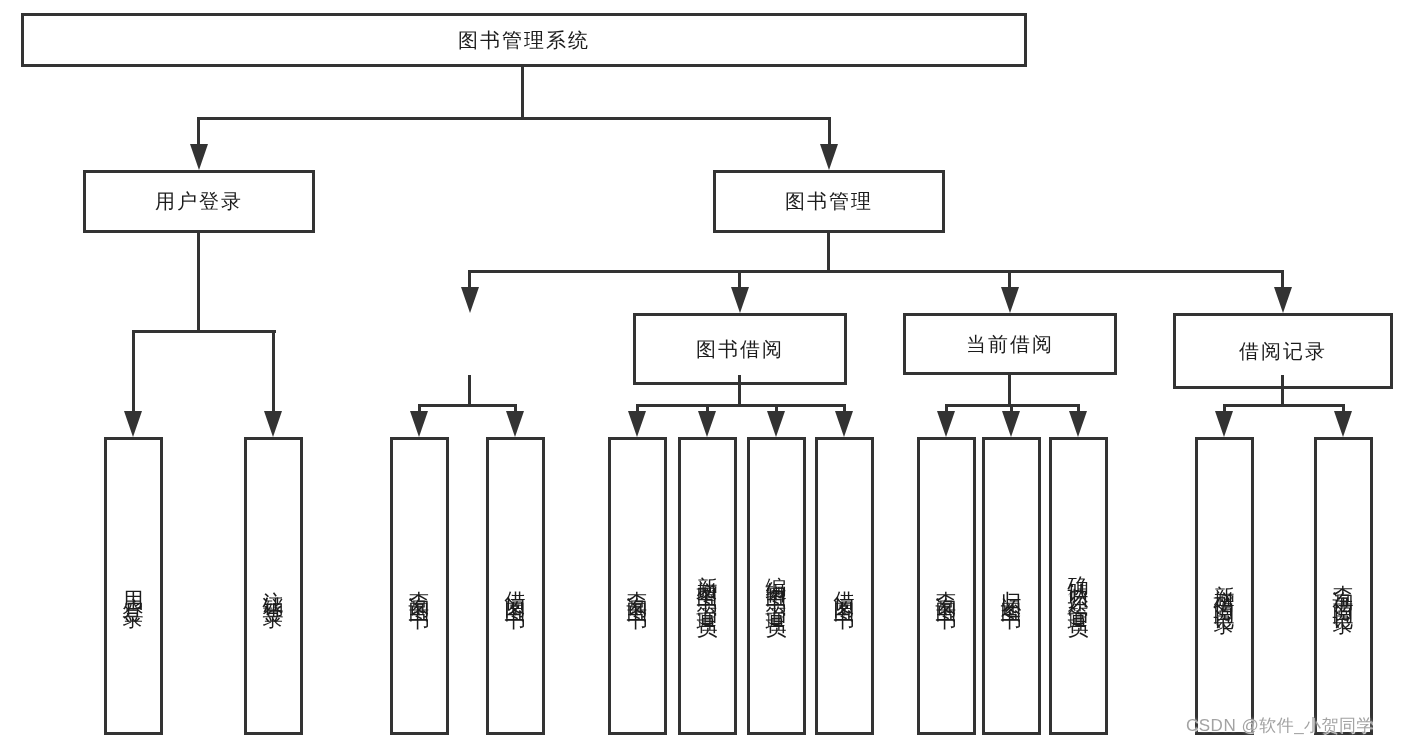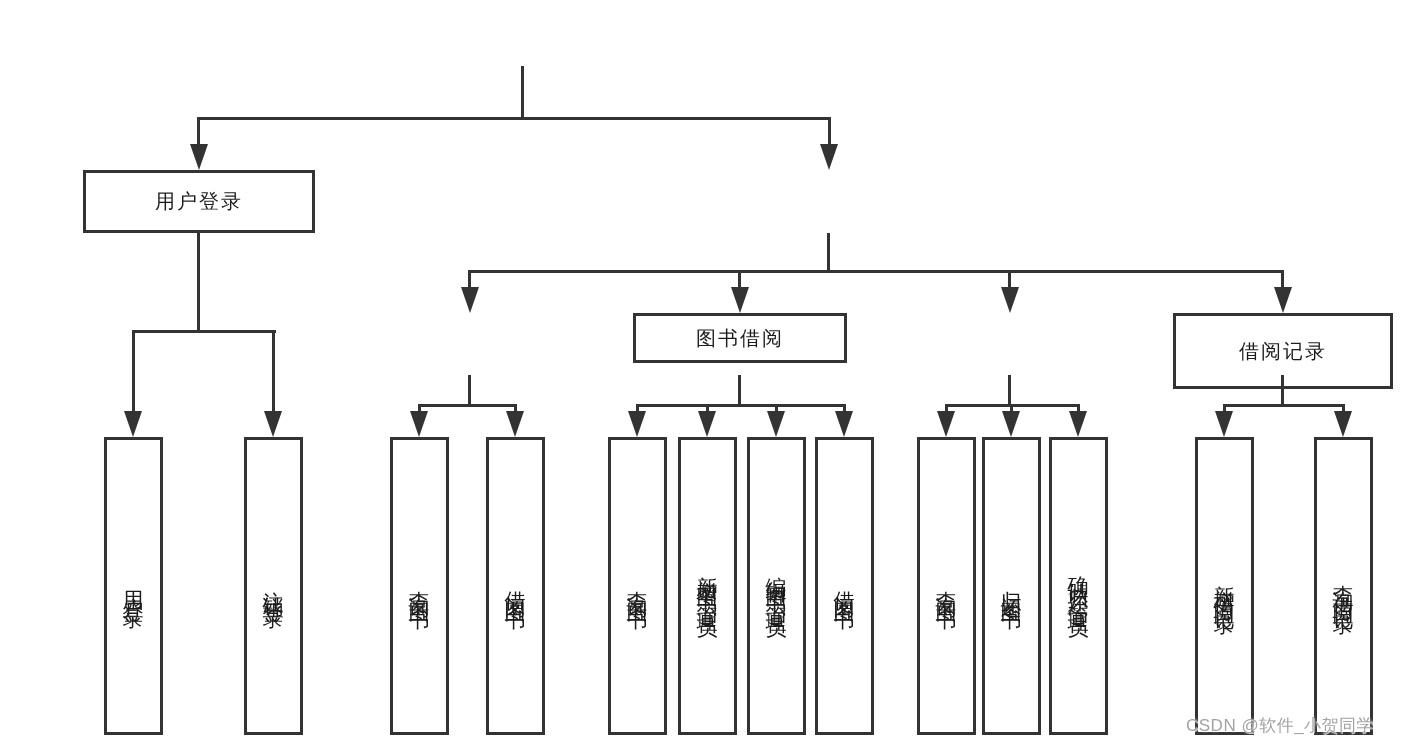--- a/index.html
+++ b/index.html
@@ -63,52 +63,61 @@
     text-shadow: 0 0 3px rgba(255,255,255,0.95), 1px 1px 0 rgba(255,255,255,0.7);
     white-space: nowrap;
     text-align: right;
   }
 </style>
 </head>
 <body>
 
 <div class="canvas">
 
+  <div class="box hbox" style="left:21px;top:13px;width:1006px;height:54px">
+    <span class="node-label">图书管理系统</span>
+  </div>
 
   <div class="line" style="left:521px;top:66px;width:3px;height:54px"></div>
   <div class="line" style="left:197px;top:117px;width:634px;height:3px"></div>
   <div class="line" style="left:197px;top:117px;width:3px;height:29px"></div>
   <div class="line" style="left:828px;top:117px;width:3px;height:29px"></div>
   <div class="arrow" style="left:190px;top:144px"></div>
   <div class="arrow" style="left:820px;top:144px"></div>
 
   <div class="box hbox" style="left:83px;top:170px;width:232px;height:63px">
     <span class="node-label">用户登录</span>
+  </div>
+  <div class="box hbox" style="left:713px;top:170px;width:232px;height:63px">
+    <span class="node-label">图书管理</span>
   </div>
 
   <div class="line" style="left:197px;top:233px;width:3px;height:100px"></div>
   <div class="line" style="left:132px;top:330px;width:144px;height:3px"></div>
   <div class="line" style="left:132px;top:330px;width:3px;height:82px"></div>
   <div class="line" style="left:272px;top:330px;width:3px;height:82px"></div>
   <div class="arrow" style="left:124px;top:411px"></div>
   <div class="arrow" style="left:264px;top:411px"></div>
 
   <div class="line" style="left:827px;top:233px;width:3px;height:40px"></div>
   <div class="line" style="left:468px;top:270px;width:816px;height:3px"></div>
   <div class="line" style="left:468px;top:270px;width:3px;height:19px"></div>
   <div class="line" style="left:738px;top:270px;width:3px;height:19px"></div>
   <div class="line" style="left:1008px;top:270px;width:3px;height:19px"></div>
   <div class="line" style="left:1281px;top:270px;width:3px;height:19px"></div>
   <div class="arrow" style="left:461px;top:287px"></div>
   <div class="arrow" style="left:731px;top:287px"></div>
   <div class="arrow" style="left:1001px;top:287px"></div>
   <div class="arrow" style="left:1274px;top:287px"></div>
 
-  <div class="box hbox" style="left:633px;top:313px;width:214px;height:50px">
+  <div class="box hbox" style="left:633px;top:313px;width:214px;height:72px">
     <span class="node-label">图书借阅</span>
+  </div>
+  <div class="box hbox" style="left:903px;top:313px;width:214px;height:62px">
+    <span class="node-label">当前借阅</span>
   </div>
   <div class="box hbox" style="left:1173px;top:313px;width:220px;height:76px">
     <span class="node-label">借阅记录</span>
   </div>
 
   <div class="line" style="left:468px;top:375px;width:3px;height:32px"></div>
   <div class="line" style="left:418px;top:404px;width:99px;height:3px"></div>
   <div class="line" style="left:418px;top:404px;width:3px;height:9px"></div>
   <div class="line" style="left:514px;top:404px;width:3px;height:9px"></div>
   <div class="arrow" style="left:410px;top:411px"></div>

